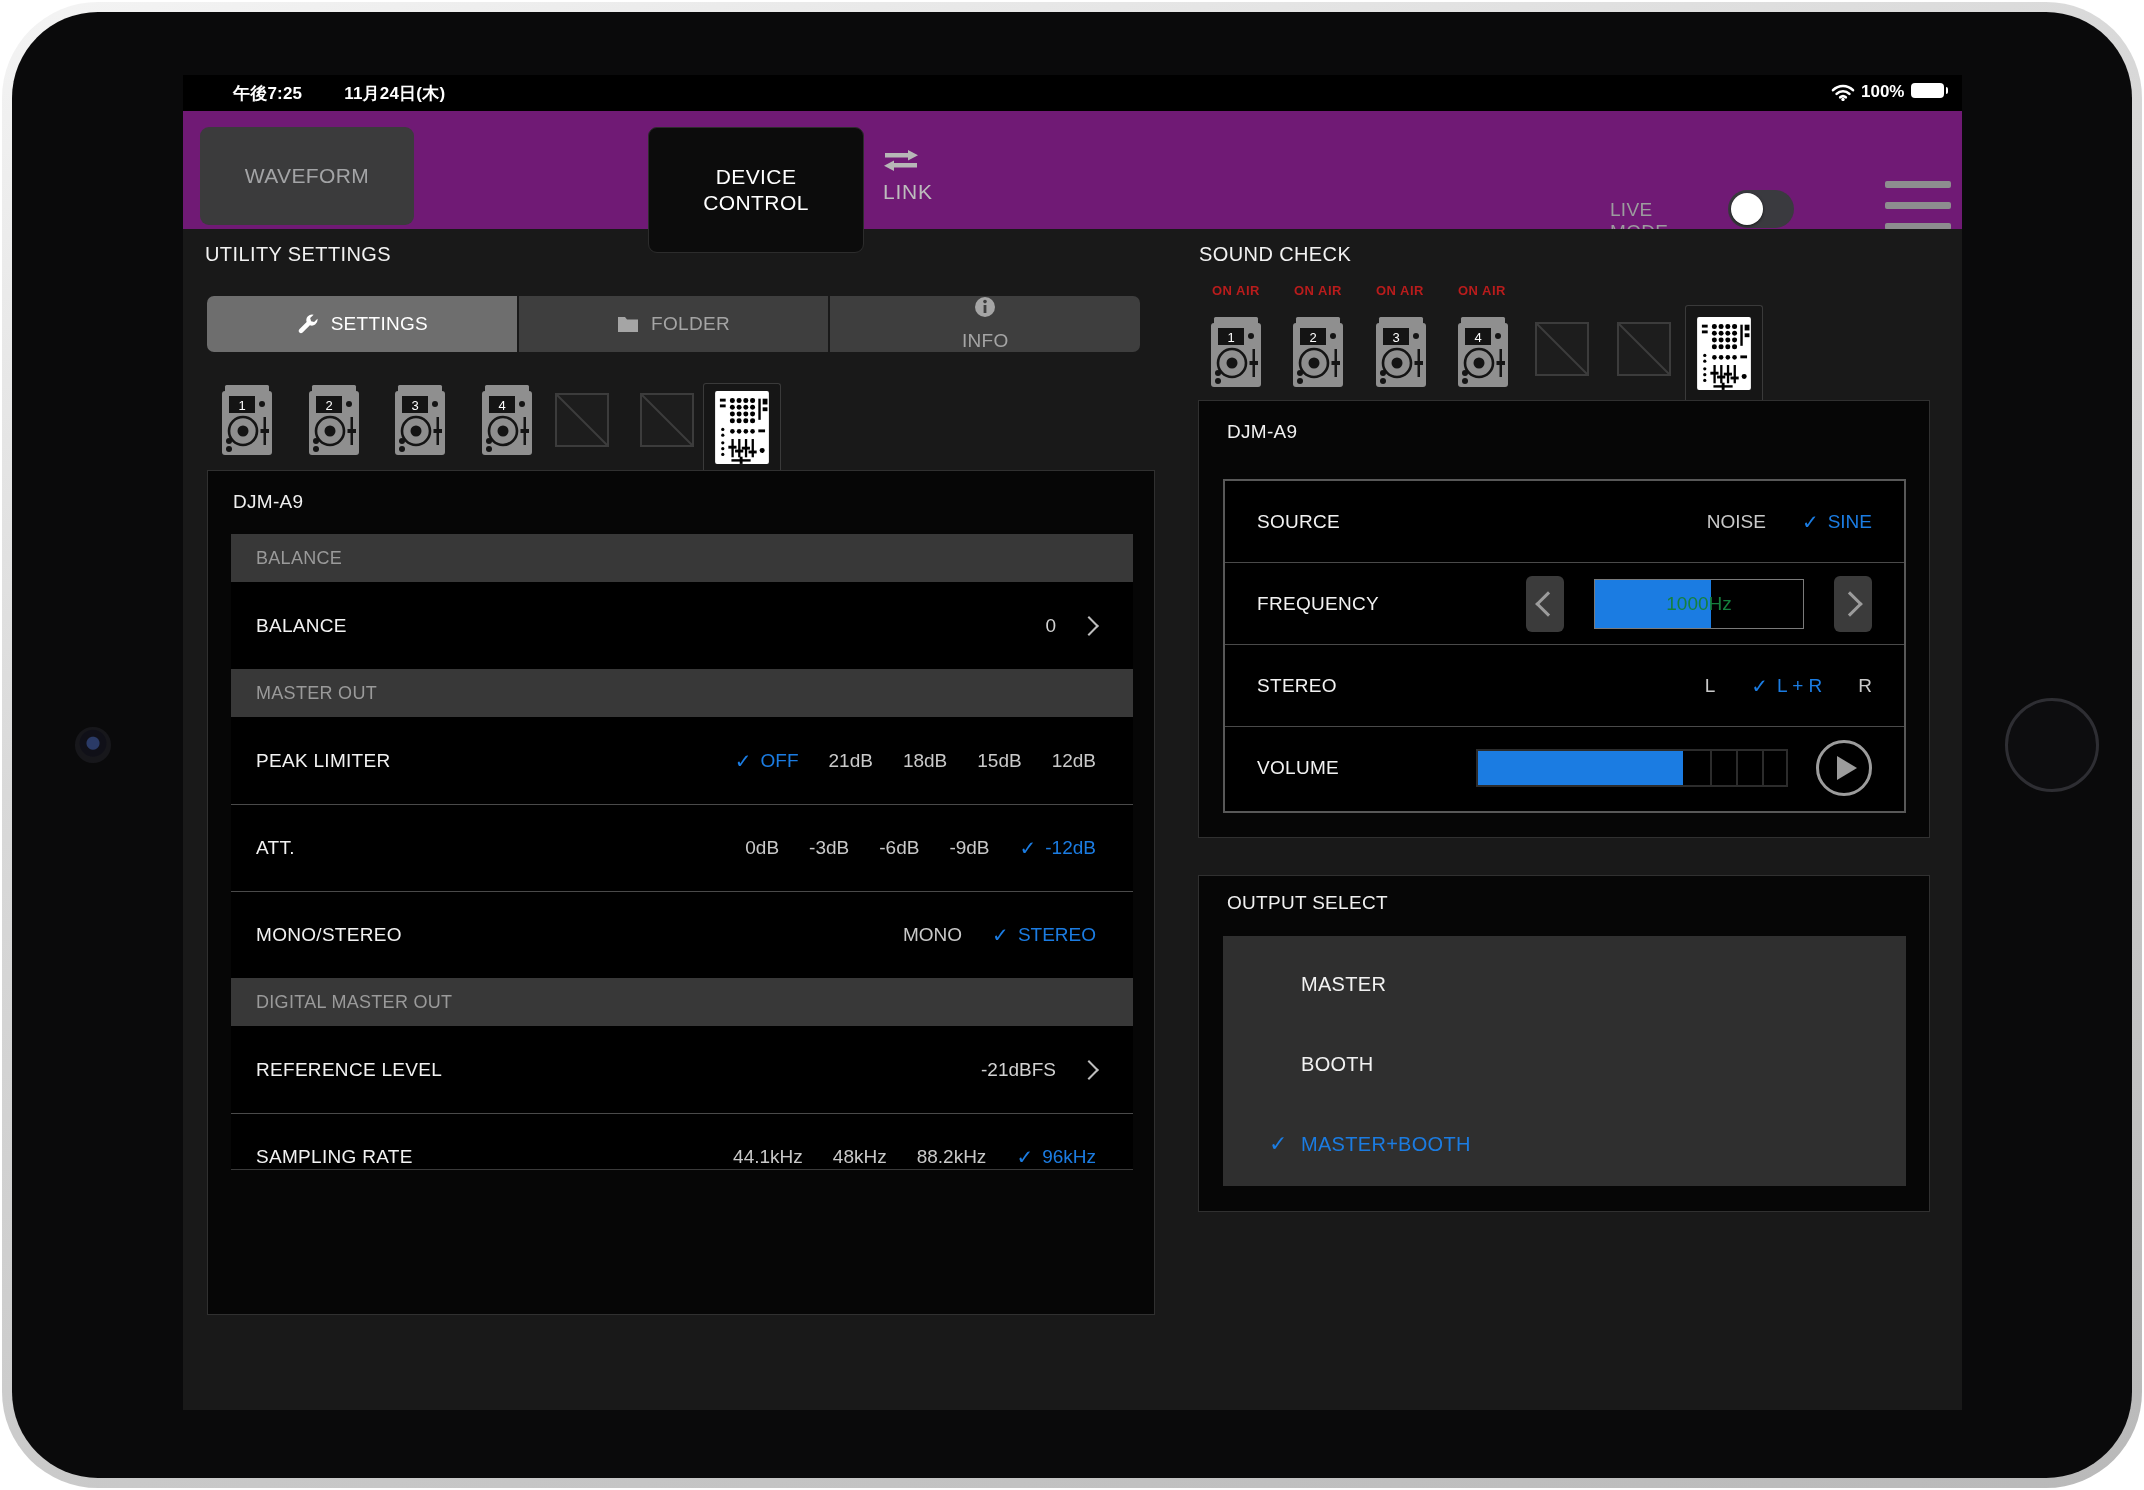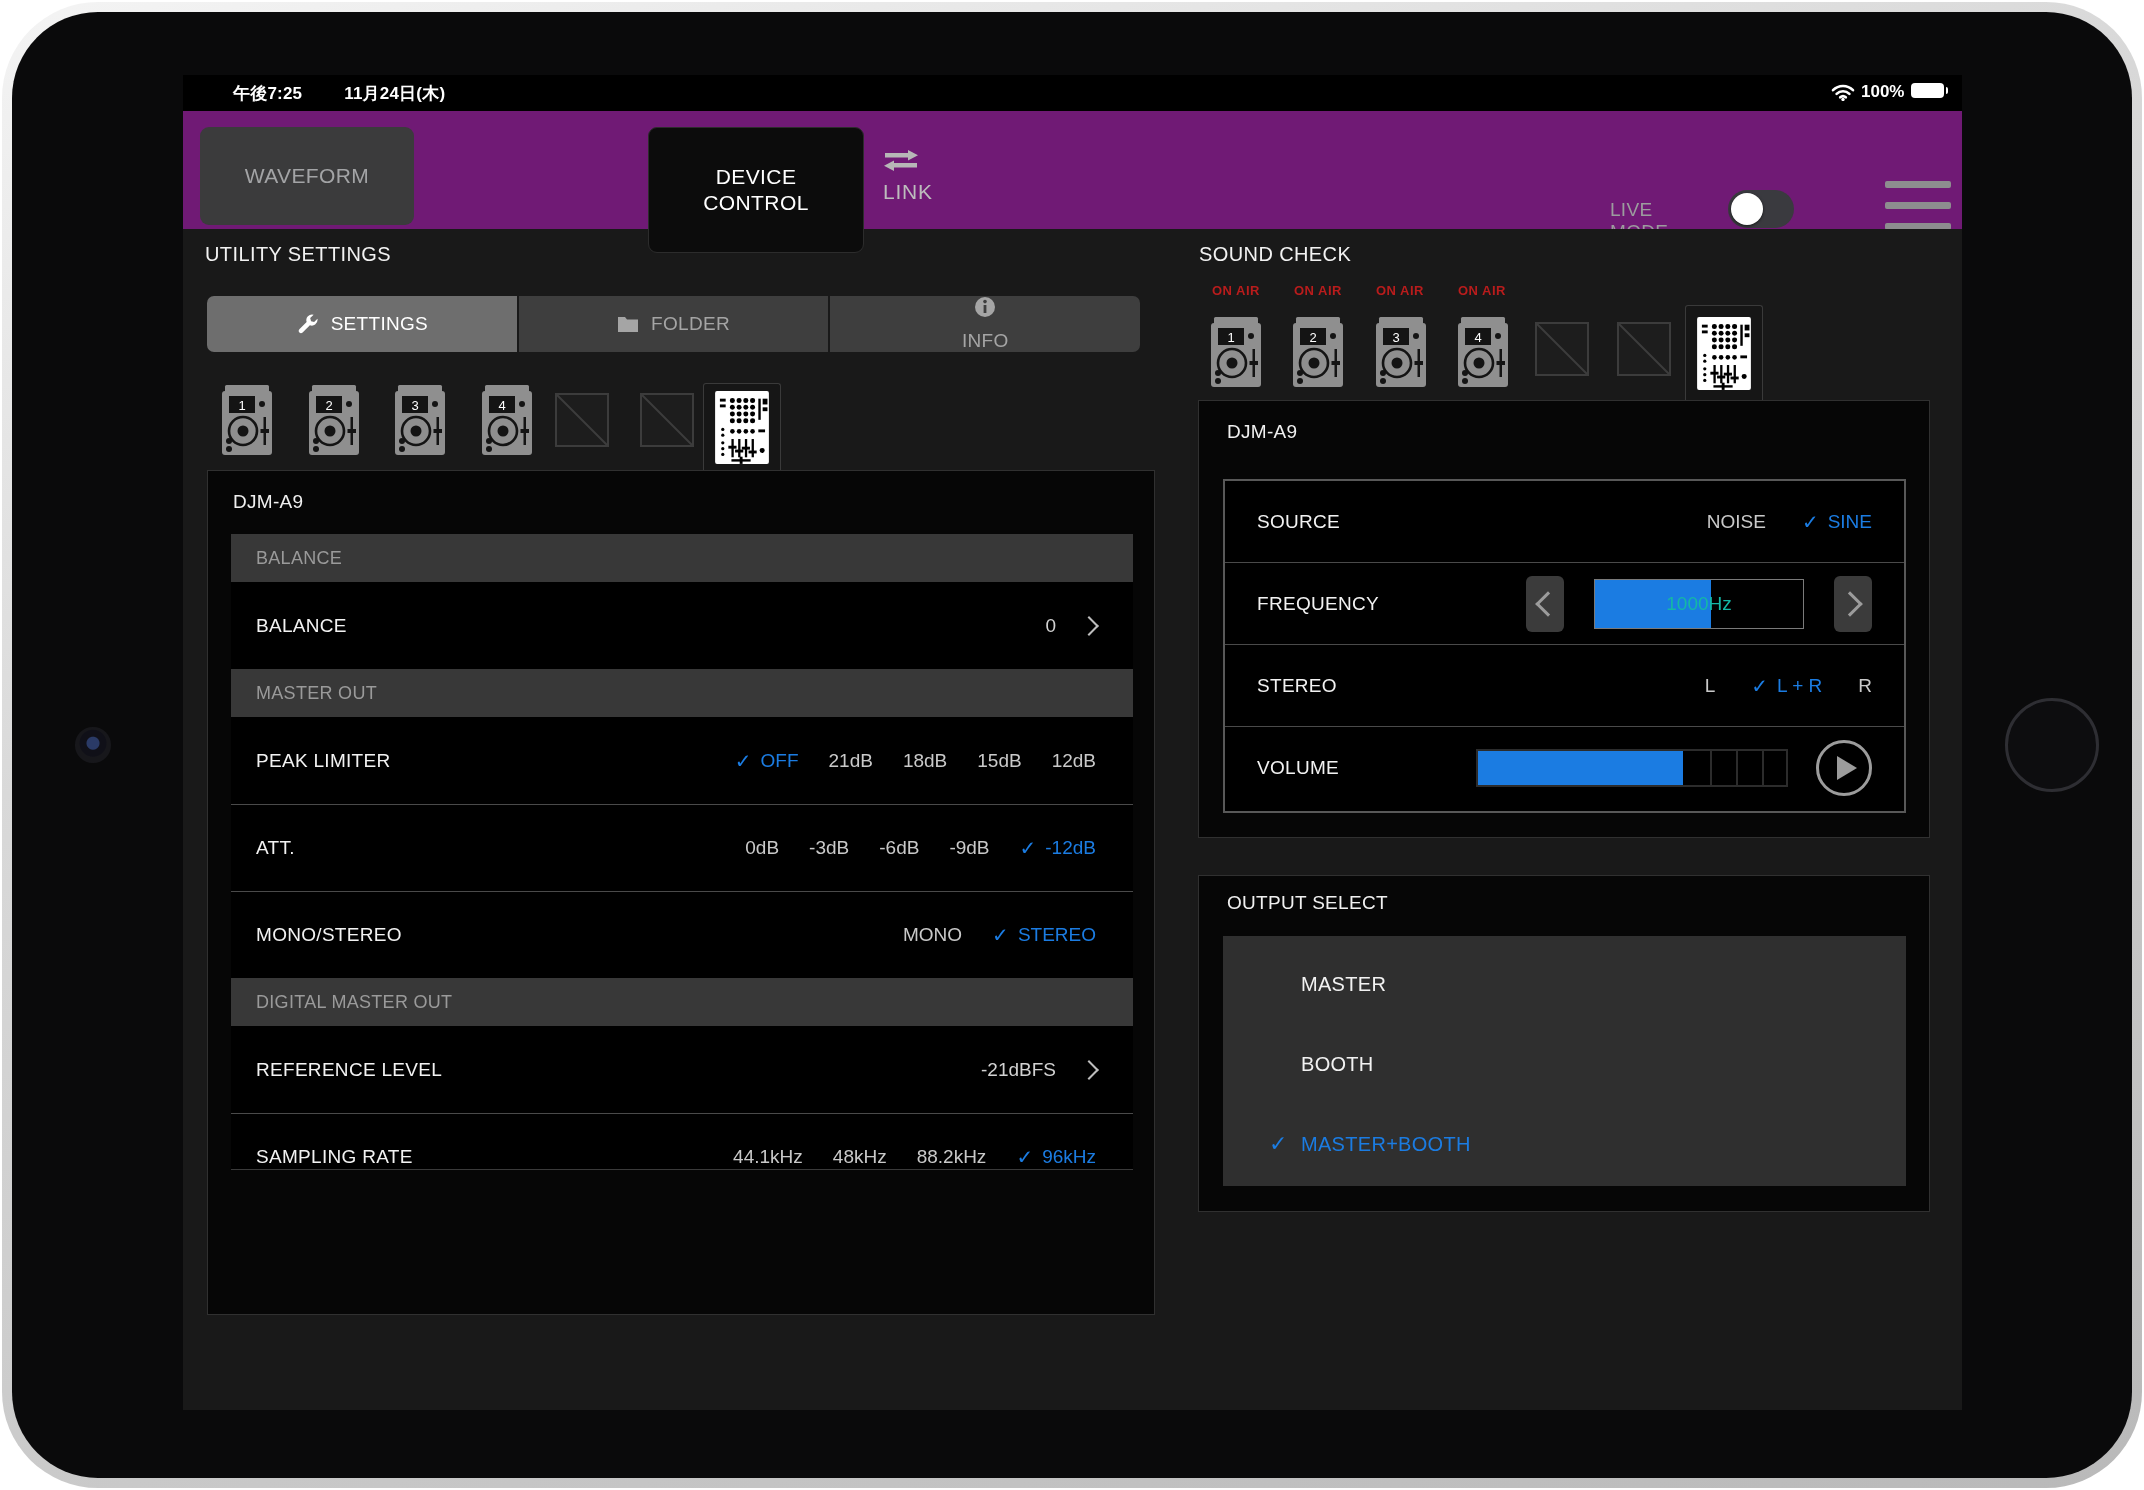--- a/index.html
+++ b/index.html
@@ -67,21 +67,21 @@
   
   .sbox{position:absolute;left:24px;top:78px;width:683px;height:334px;border:2px solid #585858;box-sizing:border-box;background:#000;}
   .srow{height:82px;display:flex;align-items:center;justify-content:space-between;padding:0 32px;border-bottom:1px solid #4a4a4a;box-sizing:border-box;}
   .srow:last-child{border-bottom:none;}
   .freq-ctl{display:flex;align-items:center;gap:30px;}
   .stepbtn{width:38px;height:56px;background:#3b3b3b;border-radius:6px;display:flex;align-items:center;justify-content:center;cursor:pointer;}
   .stepbtn .c-left{width:15px;height:15px;border-left:3px solid #9c9c9c;border-bottom:3px solid #9c9c9c;transform:rotate(45deg);margin-left:6px;}
   .stepbtn .c-right{width:15px;height:15px;border-right:3px solid #9c9c9c;border-top:3px solid #9c9c9c;transform:rotate(45deg);margin-right:6px;}
   .freqfield{position:relative;width:210px;height:50px;border:1.5px solid #7a7a7a;background:#000;box-sizing:border-box;}
   .freqfill{position:absolute;left:0;top:0;height:100%;background:var(--accent);}
-  .freqval{position:absolute;left:0;top:0;width:100%;height:100%;display:flex;align-items:center;justify-content:center;font-size:19px;color:#14b8a6;}
+  .freqval{position:absolute;left:0;top:0;width:100%;height:100%;display:flex;align-items:center;justify-content:center;font-size:19px;color:#15803d;}
   .volbar{position:relative;width:312px;height:38px;border:2px solid #2c2c2c;background:#000;box-sizing:border-box;}
   .volfill{position:absolute;left:0;top:0;height:100%;background:var(--accent);}
   .voldiv{position:absolute;top:0;width:2px;height:100%;background:#2c2c2c;}
   .playbtn{width:56px;height:56px;border-radius:50%;border:3px solid #9c9c9c;box-sizing:border-box;display:flex;align-items:center;justify-content:center;cursor:pointer;}
   .playtri{width:0;height:0;border-left:20px solid #9c9c9c;border-top:12px solid transparent;border-bottom:12px solid transparent;margin-left:5px;}
   
   .obox{position:absolute;left:24px;top:60px;width:683px;height:250px;background:#2f2f2f;}
   .orow{position:absolute;left:0;width:100%;height:48px;display:flex;align-items:center;cursor:pointer;}
   .orow .chk{position:absolute;left:46px;font-size:22px;color:var(--accent);}
   .orow .olabel{position:absolute;left:78px;font-size:20px;color:#f2f2f2;letter-spacing:.3px;}

